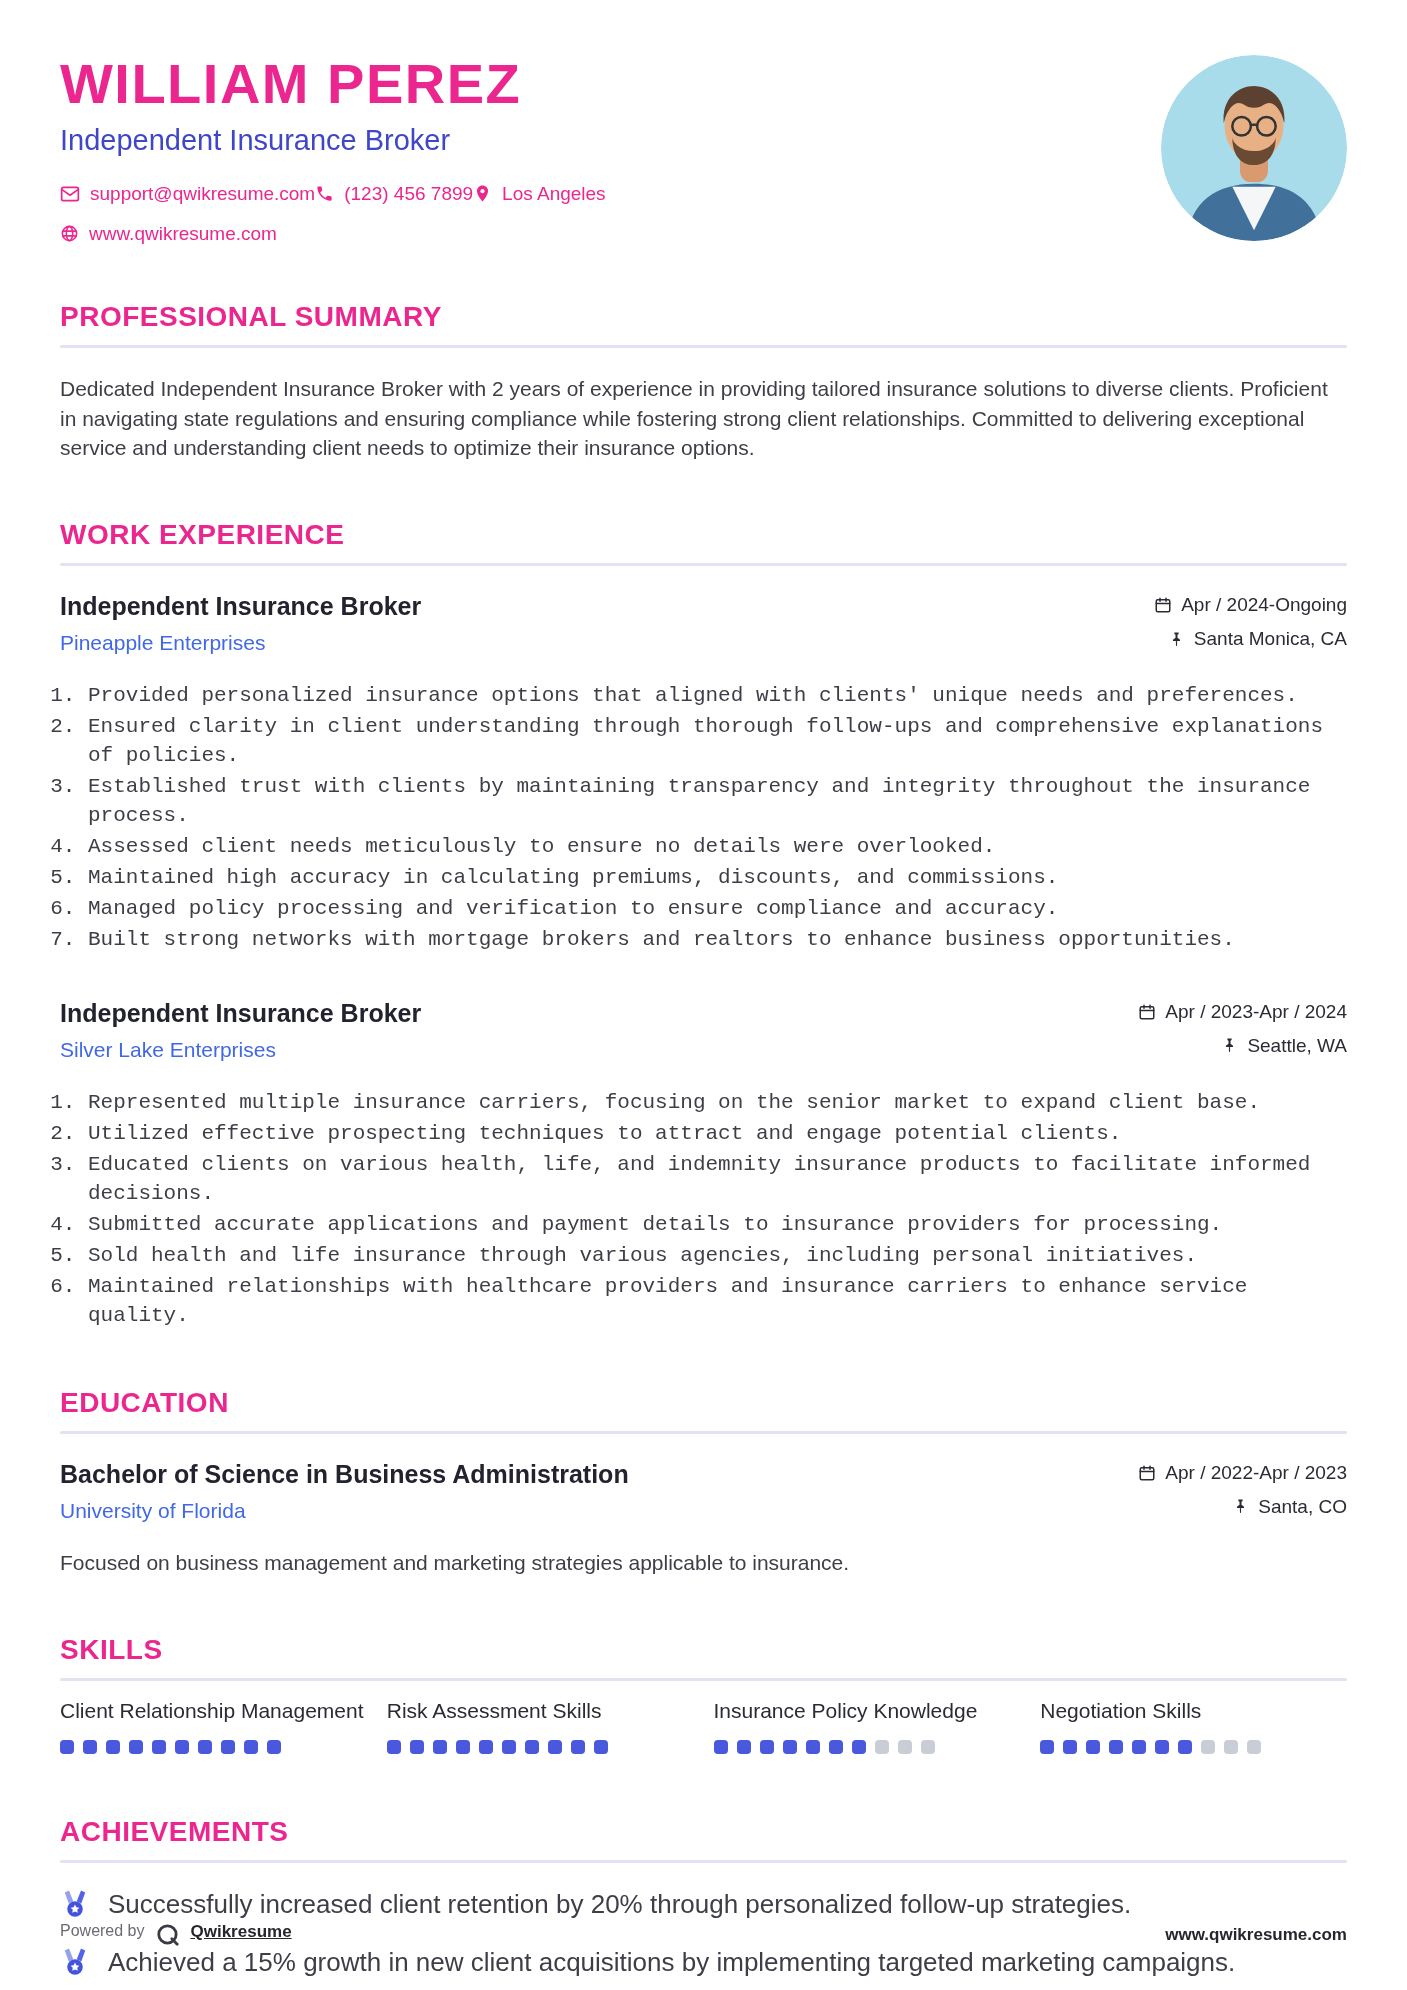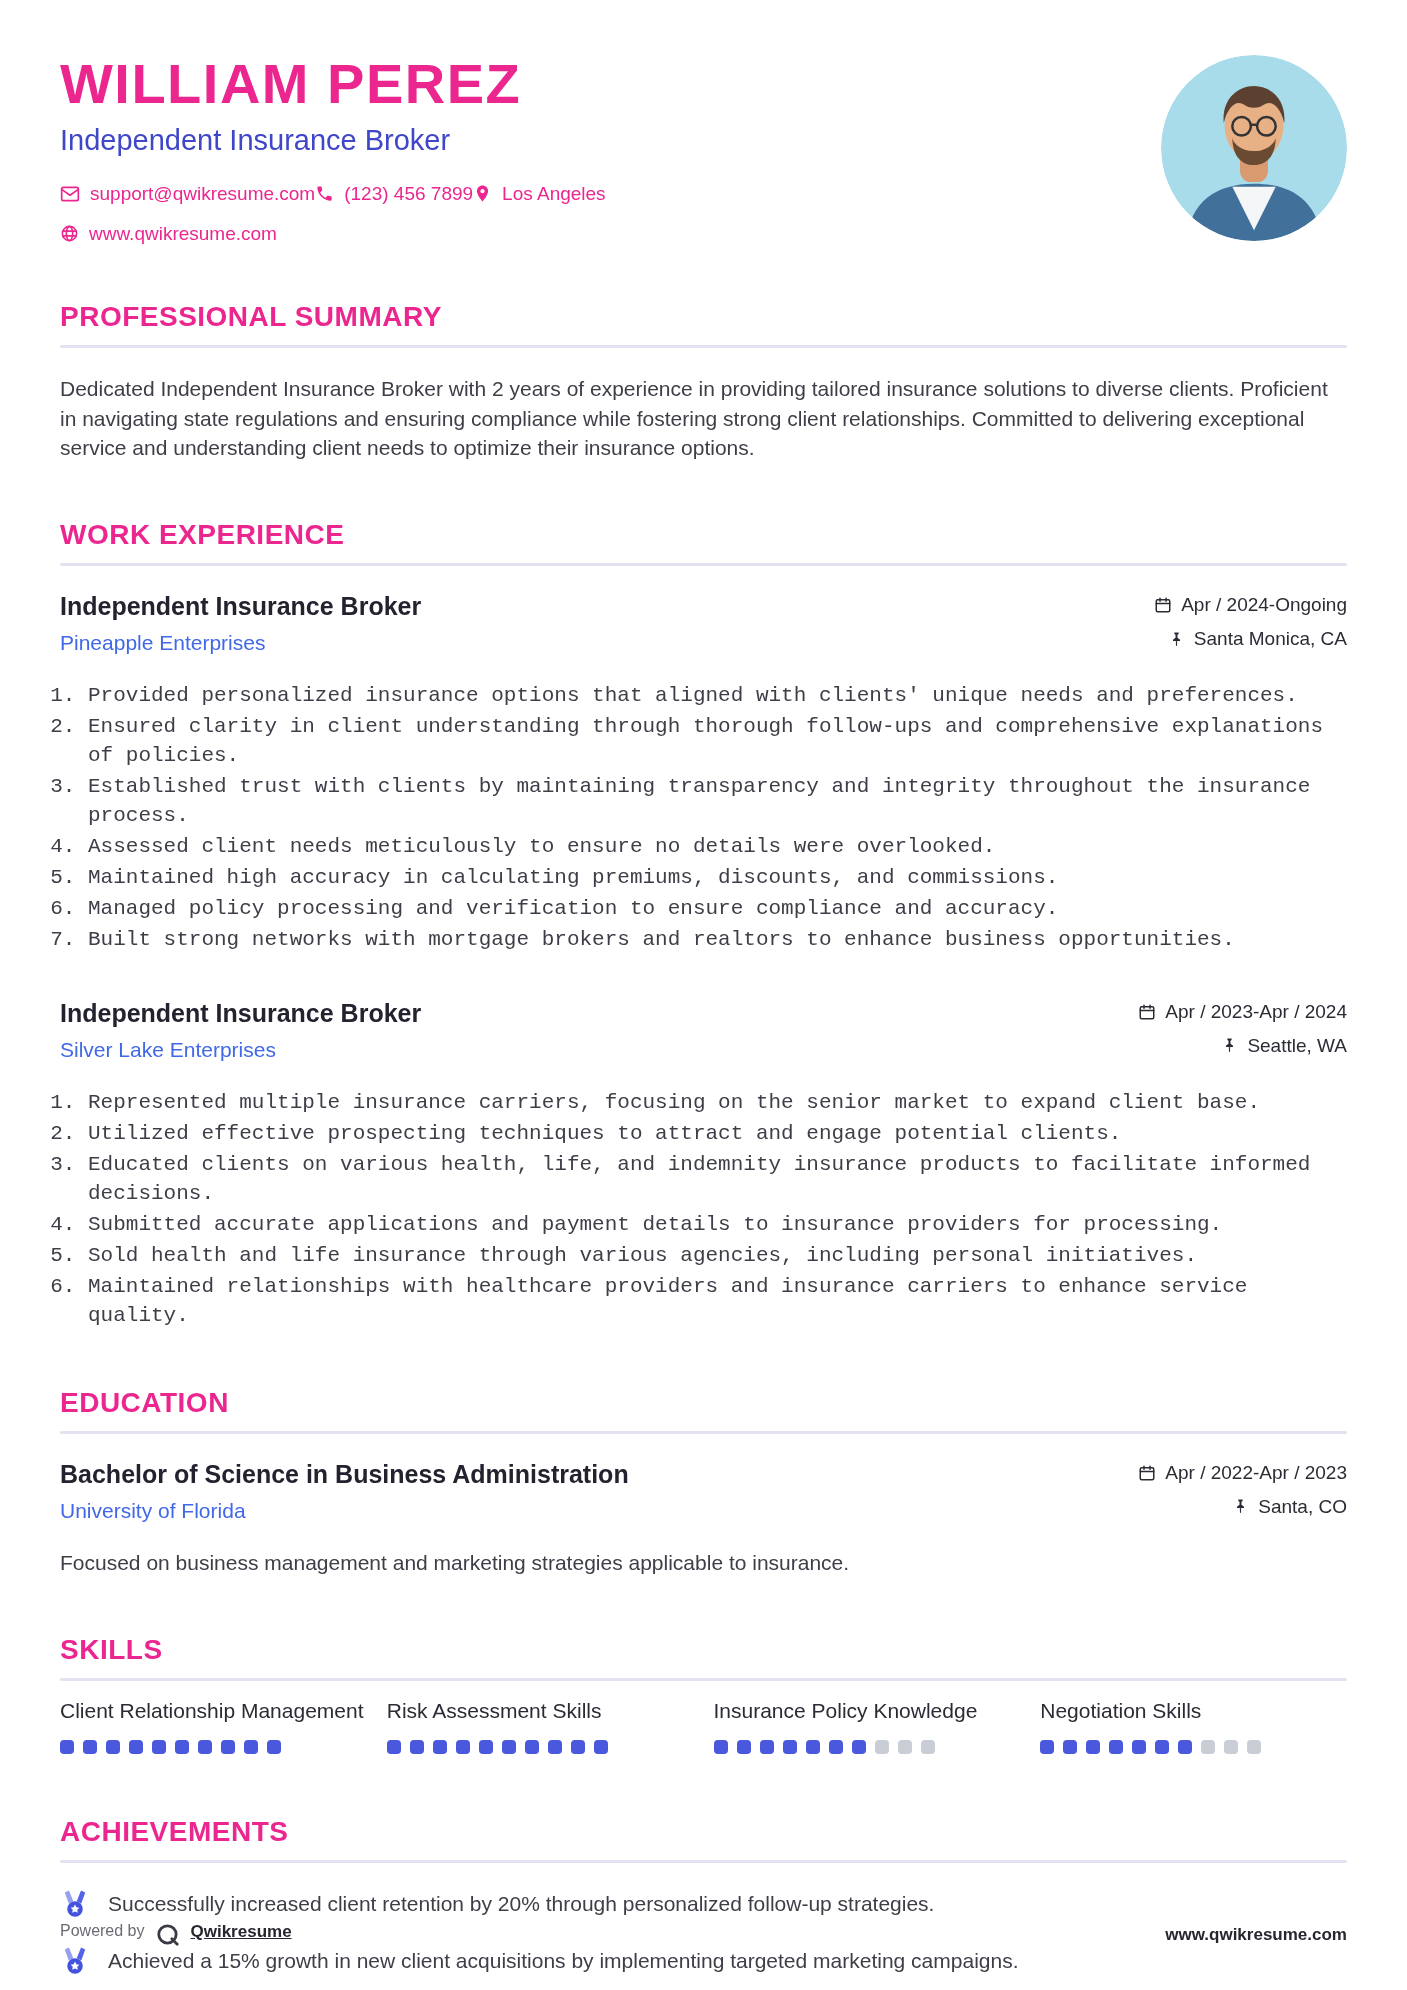--- a/index.html
+++ b/index.html
@@ -50,21 +50,21 @@
   
   .skills-grid { display:grid; grid-template-columns:repeat(4,1fr); column-gap:20px; margin-top:16px; }
   .skill-name { font-size:21px; color:#2b2b35; line-height:1.3; }
   .dots { margin-top:16px; display:flex; flex-wrap:wrap; }
   .dot { width:14px; height:14px; border-radius:4px; background:var(--dot-empty,#c9cdd6);
     display:inline-block; margin-right:9px; margin-bottom:6px; }
   .dot.filled { background:var(--dot-filled,#4a58dd); }
 
   
   .achievement { display:flex; align-items:center; gap:18px; margin-bottom:27px; }
-  .achievement-text { font-size:21px; color:var(--text-dark,#3e3e48); }
+  .achievement-text { font-size:26px; color:var(--text-dark,#3e3e48); }
 
   
   .footer { position:absolute; left:60px; right:60px; bottom:42px;
     display:flex; justify-content:space-between; align-items:center; }
   .footer-left { display:flex; gap:10px; }
   .powered-by { font-size:16px; color:#6b6b75; }
   .brand-link { font-size:17px; font-weight:700; color:#26262e; text-decoration:underline; }
   .footer-site { font-size:17px; font-weight:700; color:#26262e; }
 </style>
 </head>

